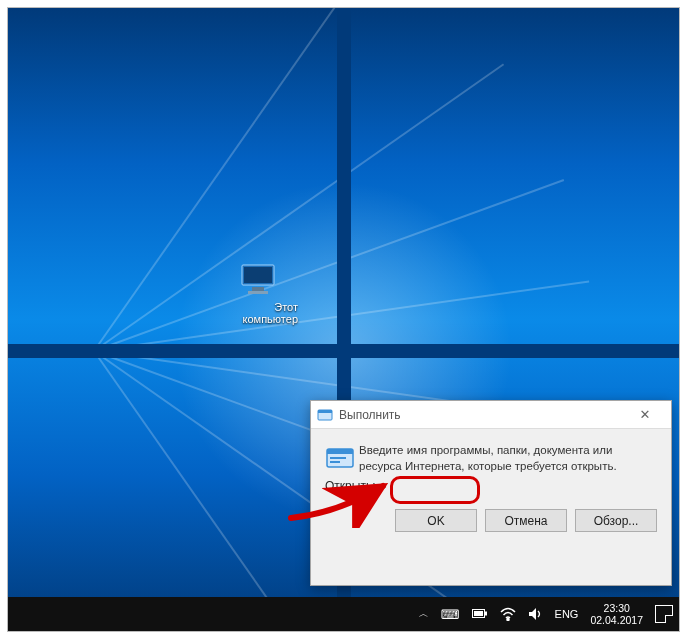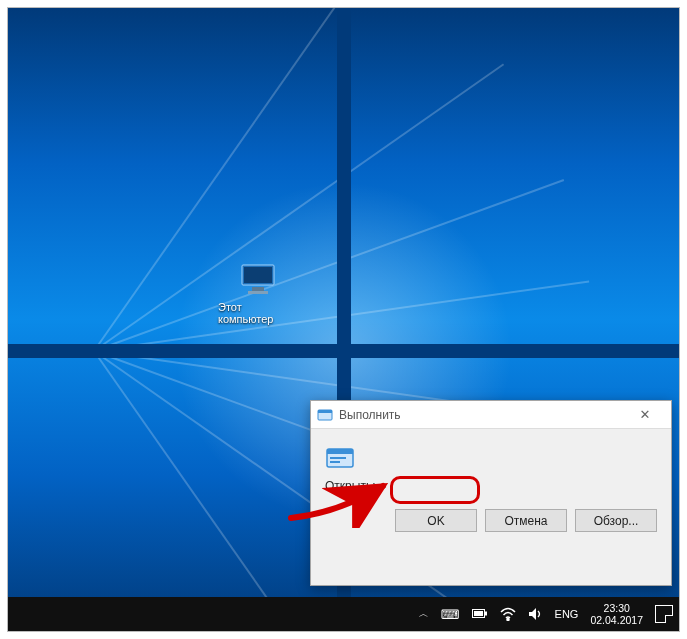--- a/index.html
+++ b/index.html
@@ -24,21 +24,21 @@
           transform-origin: 0 50%; height:2px; width:500px; }
   .b1{transform:translate(-50%,-50%) rotate(8deg);} .b2{transform:translate(-50%,-50%) rotate(-8deg);}
   .b3{transform:translate(-50%,-50%) rotate(20deg);} .b4{transform:translate(-50%,-50%) rotate(-20deg);}
   .b5{transform:translate(-50%,-50%) rotate(35deg);} .b6{transform:translate(-50%,-50%) rotate(-35deg);}
   .b7{transform:translate(-50%,-50%) rotate(55deg);} .b8{transform:translate(-50%,-50%) rotate(-55deg);}
   .vbar, .hbar { position:absolute; background:#013a7a; }
   .vbar { left:50%; top:0; width:14px; height:100%; transform:translateX(-50%); }
   .hbar { top:55%; left:0; height:14px; width:100%; transform:translateY(-50%); }
 
   
-  .desk-icon { position:absolute; left:210px; top:255px; width:80px; text-align:left;
+  .desk-icon { position:absolute; left:210px; top:255px; width:80px; text-align:right;
                color:#fff; font-size:11px; text-shadow:0 1px 2px #000; }
   .desk-icon svg { display:block; margin:0 auto 4px; }
 
   
   .run {
     position:absolute; left:302px; top:392px; width:362px; height:186px;
     background:#f0f0f0; border:1px solid #a5a5a5; box-shadow:0 3px 12px rgba(0,0,0,0.35);
   }
   .titlebar { height:28px; background:#fff; border-bottom:1px solid #ddd;
               display:flex; align-items:center; padding:0 6px; font-size:12px; color:#555; }
@@ -125,20 +125,21 @@
       <div class="run-body">
         <div class="run-row1">
           <div class="run-icon">
             <svg width="32" height="32" viewBox="0 0 32 32">
               <rect x="2" y="6" width="26" height="18" rx="2" fill="#cfe6fb" stroke="#3a8fd8" stroke-width="1.5"></rect>
               <rect x="2" y="6" width="26" height="5" fill="#3a8fd8"></rect>
               <rect x="5" y="14" width="16" height="2" fill="#3a8fd8"></rect>
               <rect x="5" y="18" width="10" height="2" fill="#3a8fd8"></rect>
             </svg>
           </div>
+          <div class="run-msg">Введите имя программы, папки, документа или ресурса Интернета, которые требуется открыть.</div>
         </div>
         <div class="run-row2">
           <div class="run-lbl">Открыть:</div>
         </div>
       </div>
       <div class="btnrow">
         <button class="wbtn">OK</button>
         <button class="wbtn">Отмена</button>
         <button class="wbtn">Обзор...</button>
       </div>

